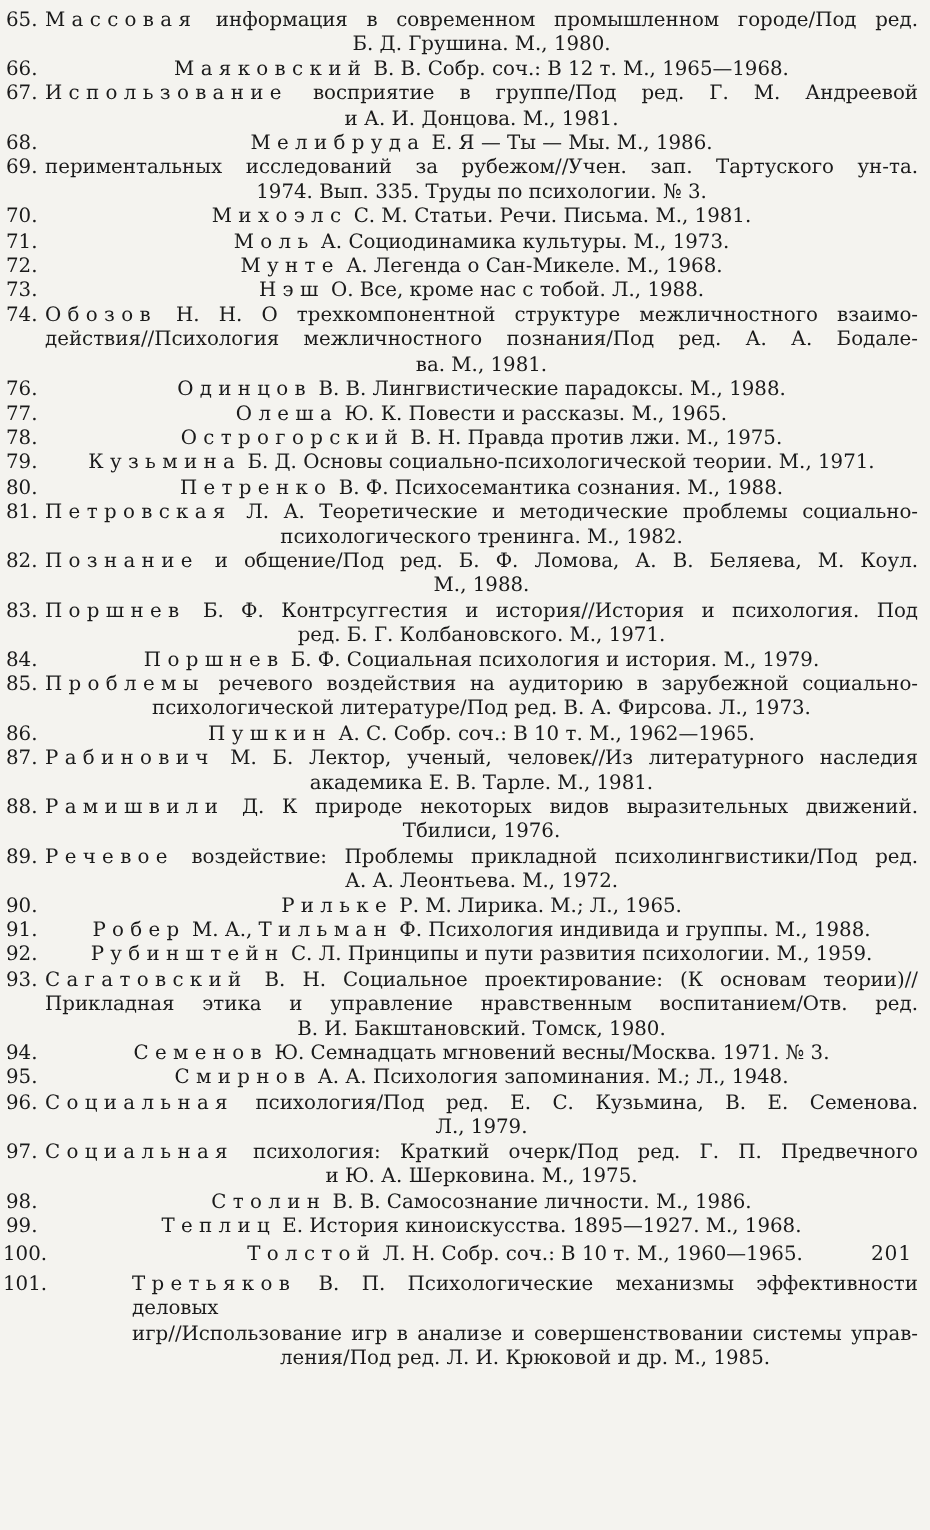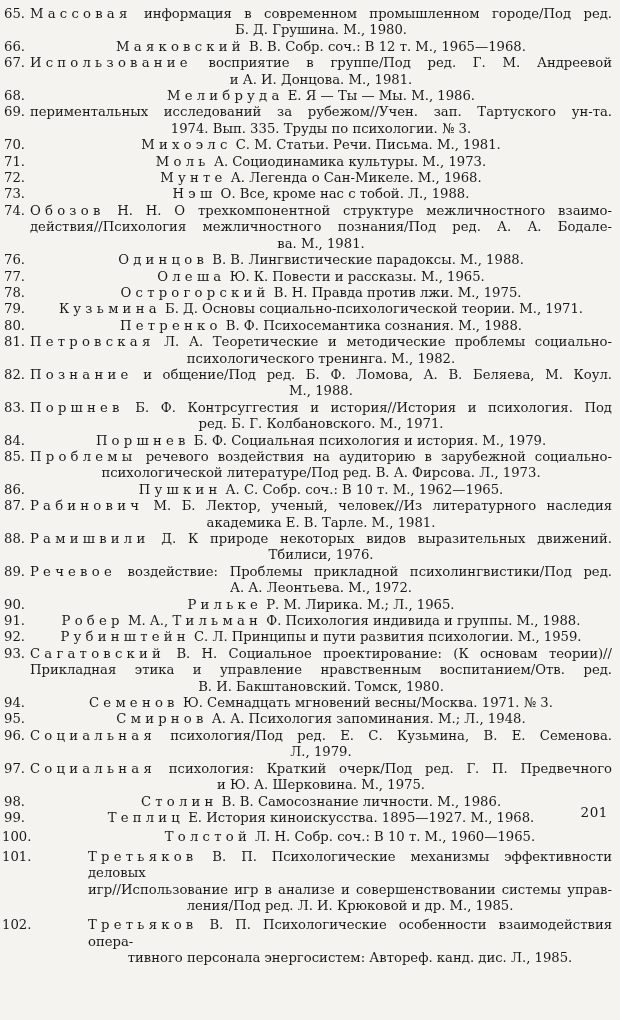--- a/index.html
+++ b/index.html
@@ -38,21 +38,21 @@
   }
   .line.just {
     white-space: normal;
     text-align: justify;
     text-align-last: justify;
   }
   .spaced { letter-spacing: 0.32em; }
   .pageno {
     position: absolute;
     right: 12px;
-    bottom: 24px;
+    bottom: 0;
     font-size: 13.5px;
     letter-spacing: 0.04em;
   }
 </style>
 </head>
 <body>
 
 <div class="page">
   <div id="bibliography">
       <div class="entry">
@@ -282,22 +282,15 @@
         </div>
       </div>
       <div class="entry wide">
         <span class="num">101.</span>
         <div class="body">
           <div class="line just"><span class="spaced">Третьяков</span><span class="plain"> В. П. Психологические механизмы эффективности деловых</span></div>
           <div class="line just"><span class="plain">игр//Использование игр в анализе и совершенствовании системы управ-</span></div>
           <div class="line"><span class="plain">ления/Под ред. Л. И. Крюковой и др. М., 1985.</span></div>
         </div>
       </div>
-      <div class="entry wide">
-        <span class="num">102.</span>
-        <div class="body">
-          <div class="line just"><span class="spaced">Третьяков</span><span class="plain"> В. П. Психологические особенности взаимодействия опера-</span></div>
-          <div class="line"><span class="plain">тивного персонала энергосистем: Автореф. канд. дис. Л., 1985.</span></div>
-        </div>
-      </div>
     </div>
   <div class="pageno">201</div>
 </div>
 
 </body></html>

